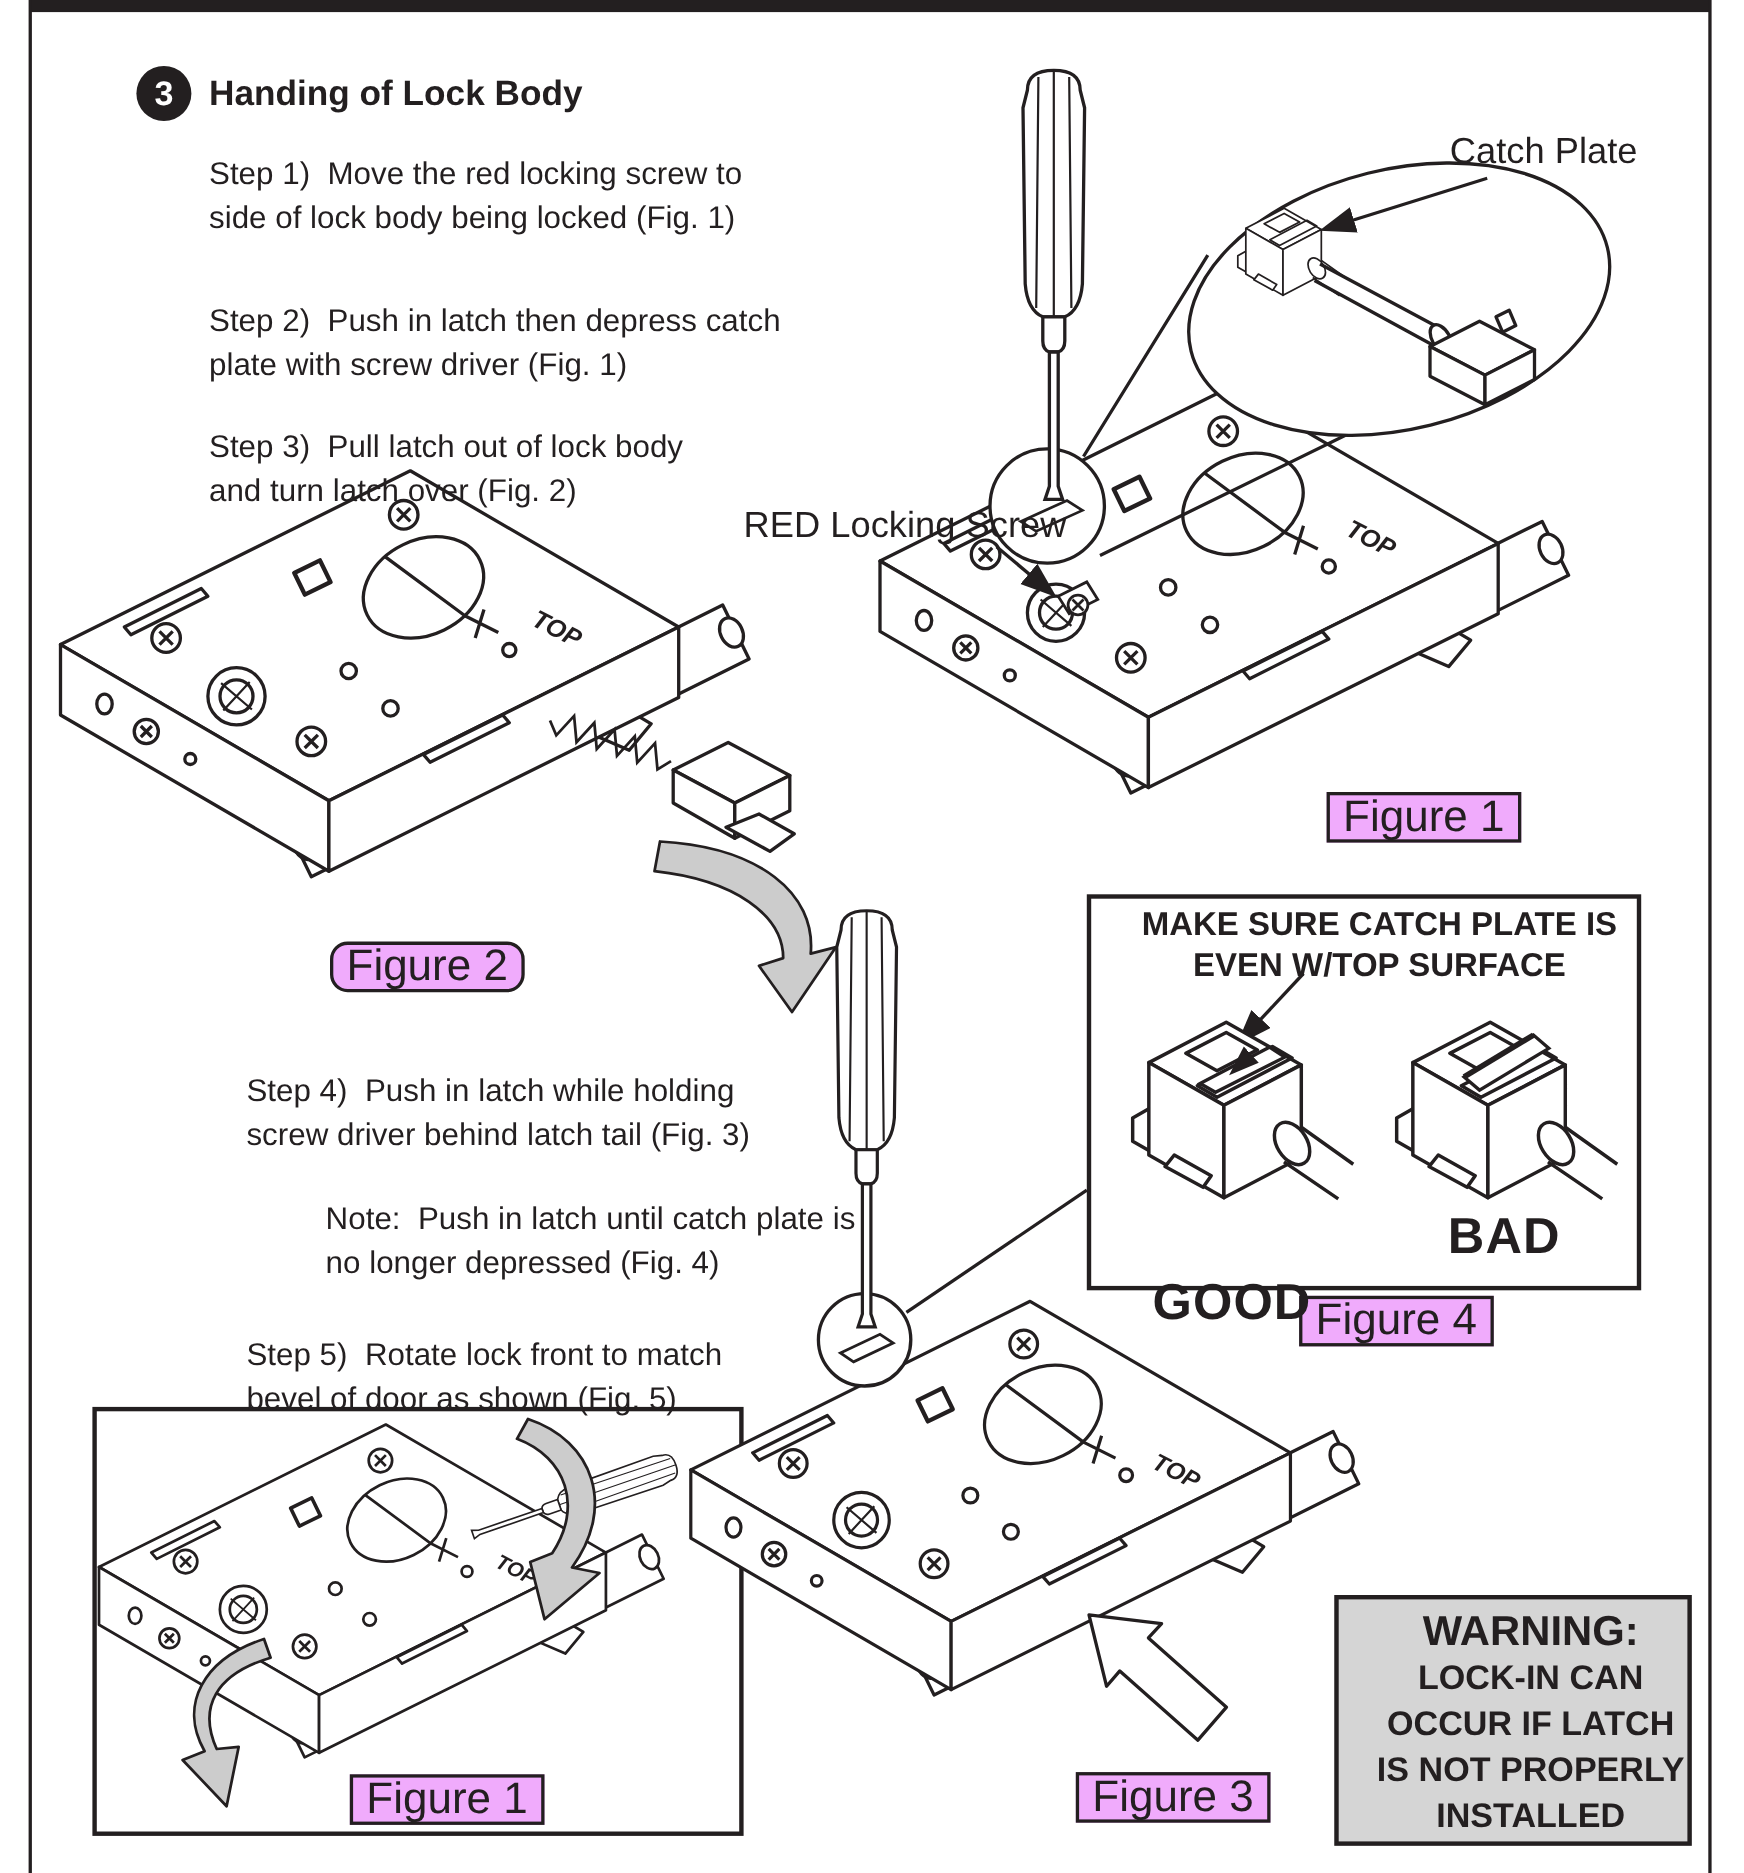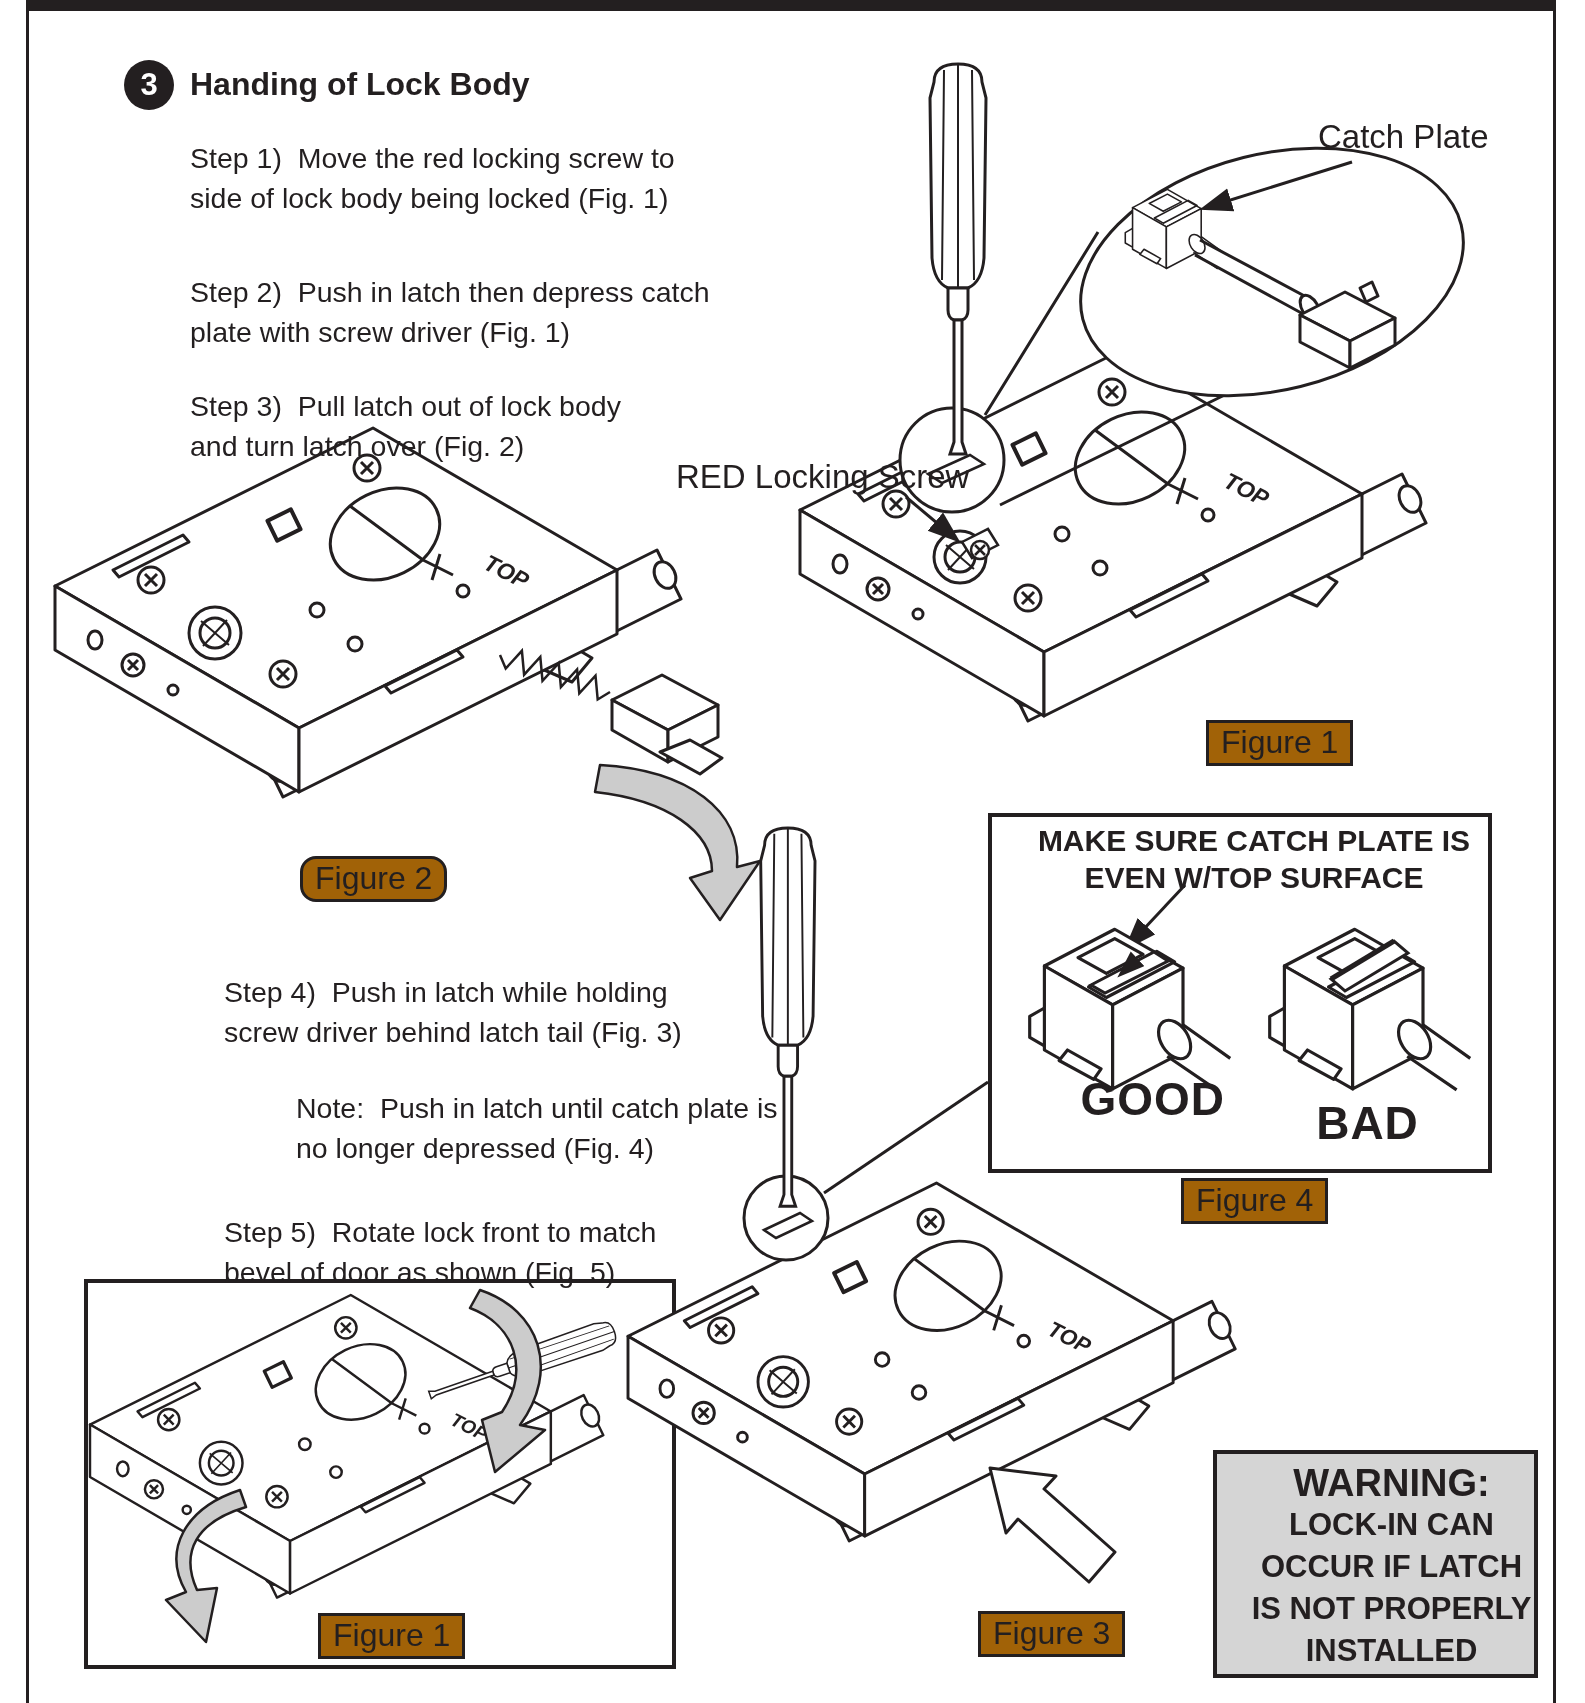--- a/index.html
+++ b/index.html
@@ -9,21 +9,21 @@
     overflow:hidden;
   }
   .layer{position:absolute;inset:0;}
   .boxes{z-index:1;}
   .art{z-index:2;position:absolute;top:0;left:0;}
   .text{z-index:3;pointer-events:none;}
   .abs{position:absolute;}
   .pre{white-space:pre;}
   .step{font-size:28.5px;line-height:40px;margin-top:32px;}
   .figlabel{
-    border:3px solid #231f20;background:#a16207;font-size:32px;
+    border:3px solid #231f20;background:#f0abfc;font-size:40px;
     padding:2px 12px 4px 12px;line-height:34px;
   }
   .callout{font-size:33px;}
   .badge{
     width:50px;height:50px;border-radius:50%;background:#231f20;color:#fff;
     font-size:31px;font-weight:bold;display:flex;align-items:center;justify-content:center;
   }
   .title{font-size:32px;font-weight:bold;}
   .f4title{font-size:30px;font-weight:bold;line-height:37px;text-align:center;padding-left:16px;}
   .goodbad{font-size:46px;font-weight:bold;text-align:center;letter-spacing:1px;}
@@ -231,21 +231,21 @@
   <div class="abs figlabel" style="left:1206px;top:720px;">Figure 1</div>
   <div class="abs figlabel" style="left:300px;top:856px;border-radius:16px;">Figure 2</div>
   <div class="abs figlabel" style="left:978px;top:1611px;">Figure 3</div>
   <div class="abs figlabel" style="left:1181px;top:1178px;">Figure 4</div>
   <div class="abs figlabel" style="left:318px;top:1613px;">Figure 1</div>
 
   <div class="abs f4title" style="left:992px;top:822px;width:492px;">
     <div>MAKE SURE CATCH PLATE IS</div>
     <div>EVEN W/TOP SURFACE</div>
   </div>
-  <div class="abs goodbad" style="left:1015px;top:1072px;width:210px;text-align:right;">GOOD</div>
+  <div class="abs goodbad" style="left:1015px;top:1156px;width:210px;">GOOD</div>
   <div class="abs goodbad" style="left:1275px;top:1096px;width:185px;">BAD</div>
 
   <div class="abs warntext" style="left:1217px;top:1462px;width:317px;">
     <div class="first">WARNING:</div>
     <div>LOCK-IN CAN</div>
     <div>OCCUR IF LATCH</div>
     <div>IS NOT PROPERLY</div>
     <div>INSTALLED</div>
   </div>
 </div>

